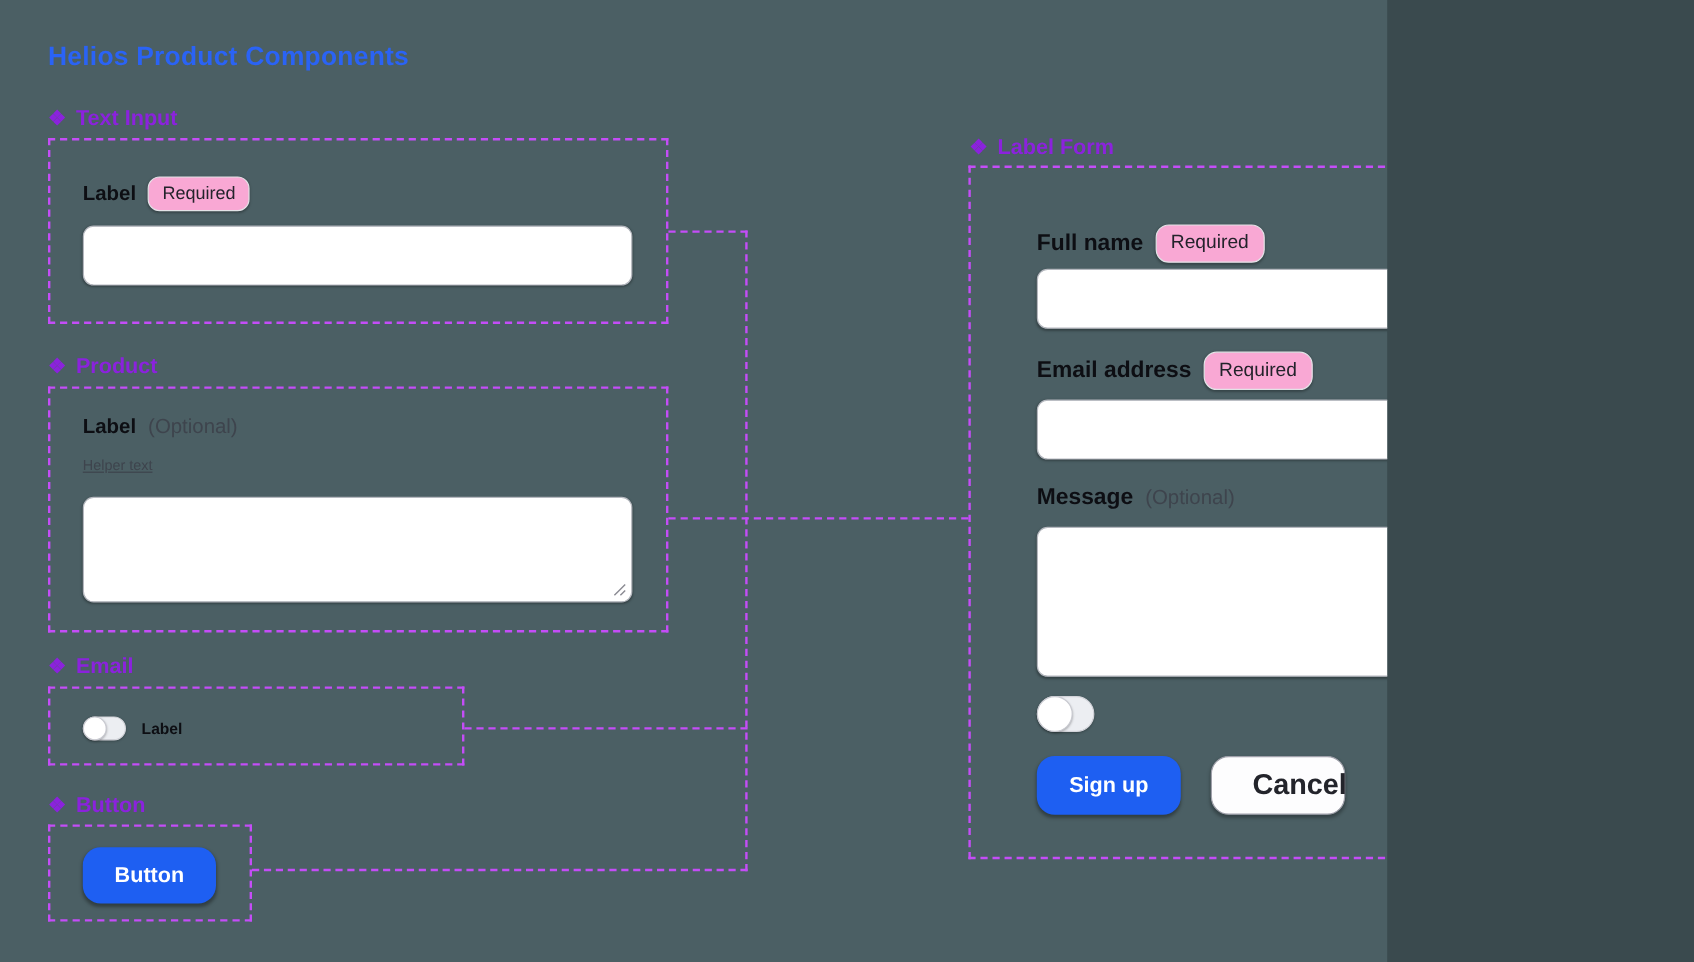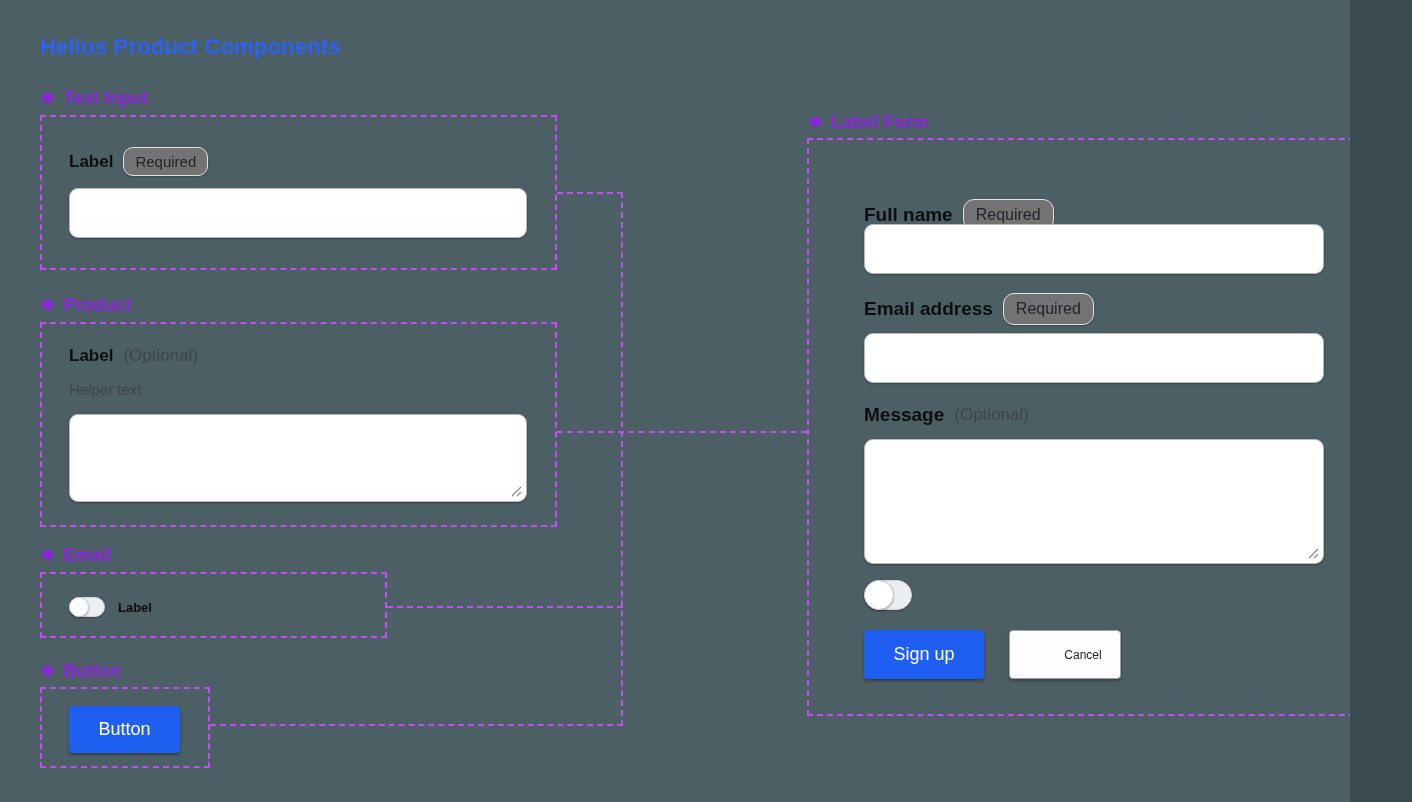--- a/index.html
+++ b/index.html
@@ -9,21 +9,21 @@
     --purple-border:#c44df7;
     --ink:#0d0e13;
     --muted:#3e444d;
     --input-border:#b5b8bf;
   }
   *{margin:0;padding:0;box-sizing:border-box;}
   html,body{background:#3a4a4e;}
   body{font-family:"Liberation Sans", sans-serif;}
   .canvas{
     position:relative;
-    width:1350px;height:802px;
+    width:1156px;height:802px;
     background:var(--bg);
     overflow:hidden;
   }
   .page-title{
     position:absolute;
     font-size:22px;font-weight:700;letter-spacing:.2px;
   }
   .title-blue{color:var(--blue);}
   .title-black{color:#0b0c10;}
   .section-header{
@@ -35,23 +35,23 @@
   .comp-box{
     position:absolute;
     border:2px dashed var(--purple-border);
   }
   .field-label-row{
     position:absolute;display:flex;align-items:center;gap:10px;
   }
   .field-label{font-size:17px;font-weight:700;color:var(--ink);}
   .field-label-lg{font-size:19px;font-weight:700;color:var(--ink);}
   .optional{font-size:17px;font-weight:400;color:var(--muted);}
-  .helper{position:absolute;font-size:15px;color:var(--muted);}
+  .helper{position:absolute;font-size:12px;color:var(--muted);text-decoration:underline;}
   .badge{
-    background:#737373;color:#23232b;
+    background:#f9a8d4;color:#23232b;
     border:1px solid #e3e3e7;border-radius:10px;
     padding:3px 11px;font-size:15px;line-height:1.4;
     box-shadow:0 1px 2px rgba(0,0,0,.28);
     white-space:nowrap;
   }
   .badge-lg{font-size:16px;padding:4px 12px;border-radius:11px;}
   .text-input{
     position:absolute;
     background:#fff;border:1px solid var(--input-border);
     border-radius:9px;box-shadow:0 1px 2px rgba(0,0,0,.3);
@@ -76,33 +76,33 @@
     box-shadow:0 1px 2px rgba(0,0,0,.3);
   }
   .toggle-sm{width:36px;height:20px;}
   .toggle-sm .knob{width:20px;height:20px;top:-1px;left:-1px;}
   .toggle-lg{width:48px;height:30px;}
   .toggle-lg .knob{width:30px;height:30px;top:-1px;left:-1px;}
   .toggle-label-sm{position:absolute;font-size:13px;font-weight:700;color:var(--ink);}
   .toggle-label-lg{position:absolute;font-size:19px;font-weight:700;color:var(--ink);}
   .btn{
     position:absolute;display:flex;align-items:center;justify-content:center;
-    border-radius:4px;font-family:"Liberation Sans", sans-serif;
-    font-weight:400;cursor:pointer;border:none;
+    border-radius:15px;font-family:"Liberation Sans", sans-serif;
+    font-weight:700;cursor:pointer;border:none;
   }
   .btn-primary{
     background:#1e5ff2;color:#fff;
     box-shadow:0 2px 3px rgba(0,0,0,.35);
     font-size:18px;
   }
   .btn-secondary{
     background:#fdfdfe;color:#23242b;
     border:1px solid #9fa0aa;
     box-shadow:0 2px 3px rgba(0,0,0,.3);
-    font-size:12px;
+    font-size:24px;
     padding-left:36px;
   }
   .conn-h{position:absolute;height:0;border-top:2px dashed var(--purple-border);}
   .conn-v{position:absolute;width:0;border-left:2px dashed var(--purple-border);}
 </style>
 </head>
 <body>
 
 <div class="canvas">
 
@@ -164,21 +164,21 @@
   <div class="conn-h" style="left:387px;top:606px;width:236px;"></div>
   <div class="conn-h" style="left:210px;top:724px;width:413px;"></div>
 
   <div class="section-header" style="left:808px;top:112px;">
     <span class="diamond">❖</span>
     <span>Label Form</span>
   </div>
 
   <div class="comp-box" style="left:807px;top:138px;width:558px;height:578px;">
 
-    <div class="field-label-row" style="left:55px;top:47px;margin-top:12px;">
+    <div class="field-label-row" style="left:55px;top:47px;">
       <span class="field-label-lg">Full name</span>
       <span class="badge badge-lg">Required</span>
     </div>
     <input class="text-input" style="left: 55px; top: 84px; width: 460px; height: 50px;" placeholder="">
 
     <div class="field-label-row" style="left:55px;top:153px;">
       <span class="field-label-lg">Email address</span>
       <span class="badge badge-lg">Required</span>
     </div>
     <input class="text-input" style="left: 55px; top: 193px; width: 460px; height: 50px;" placeholder="">

